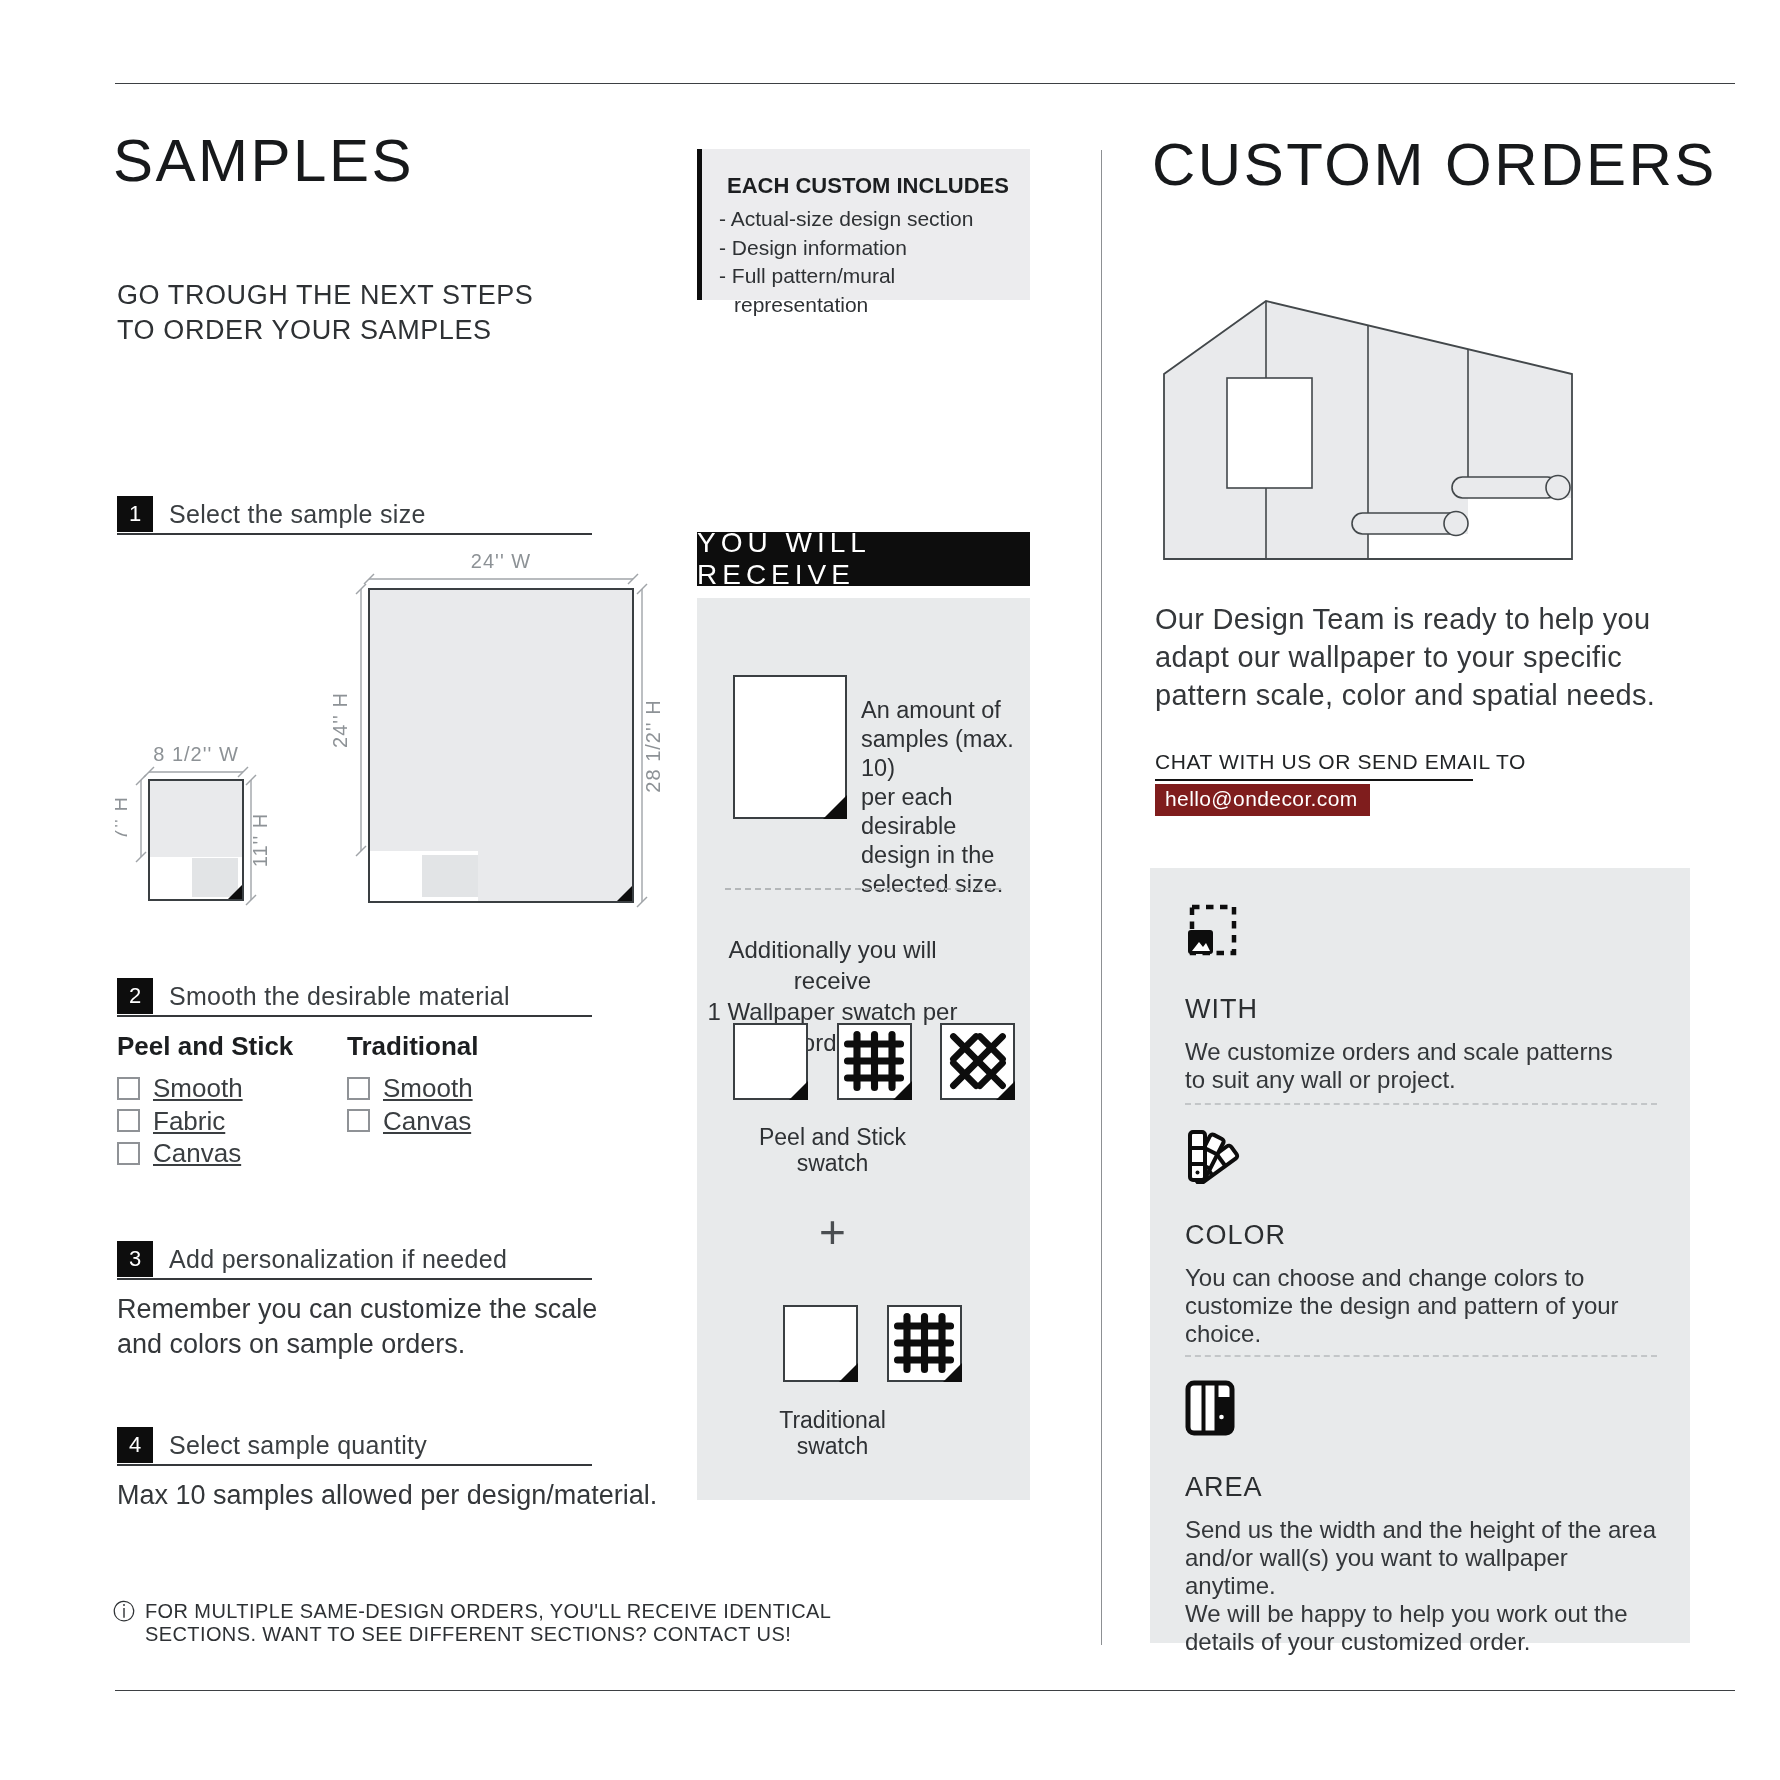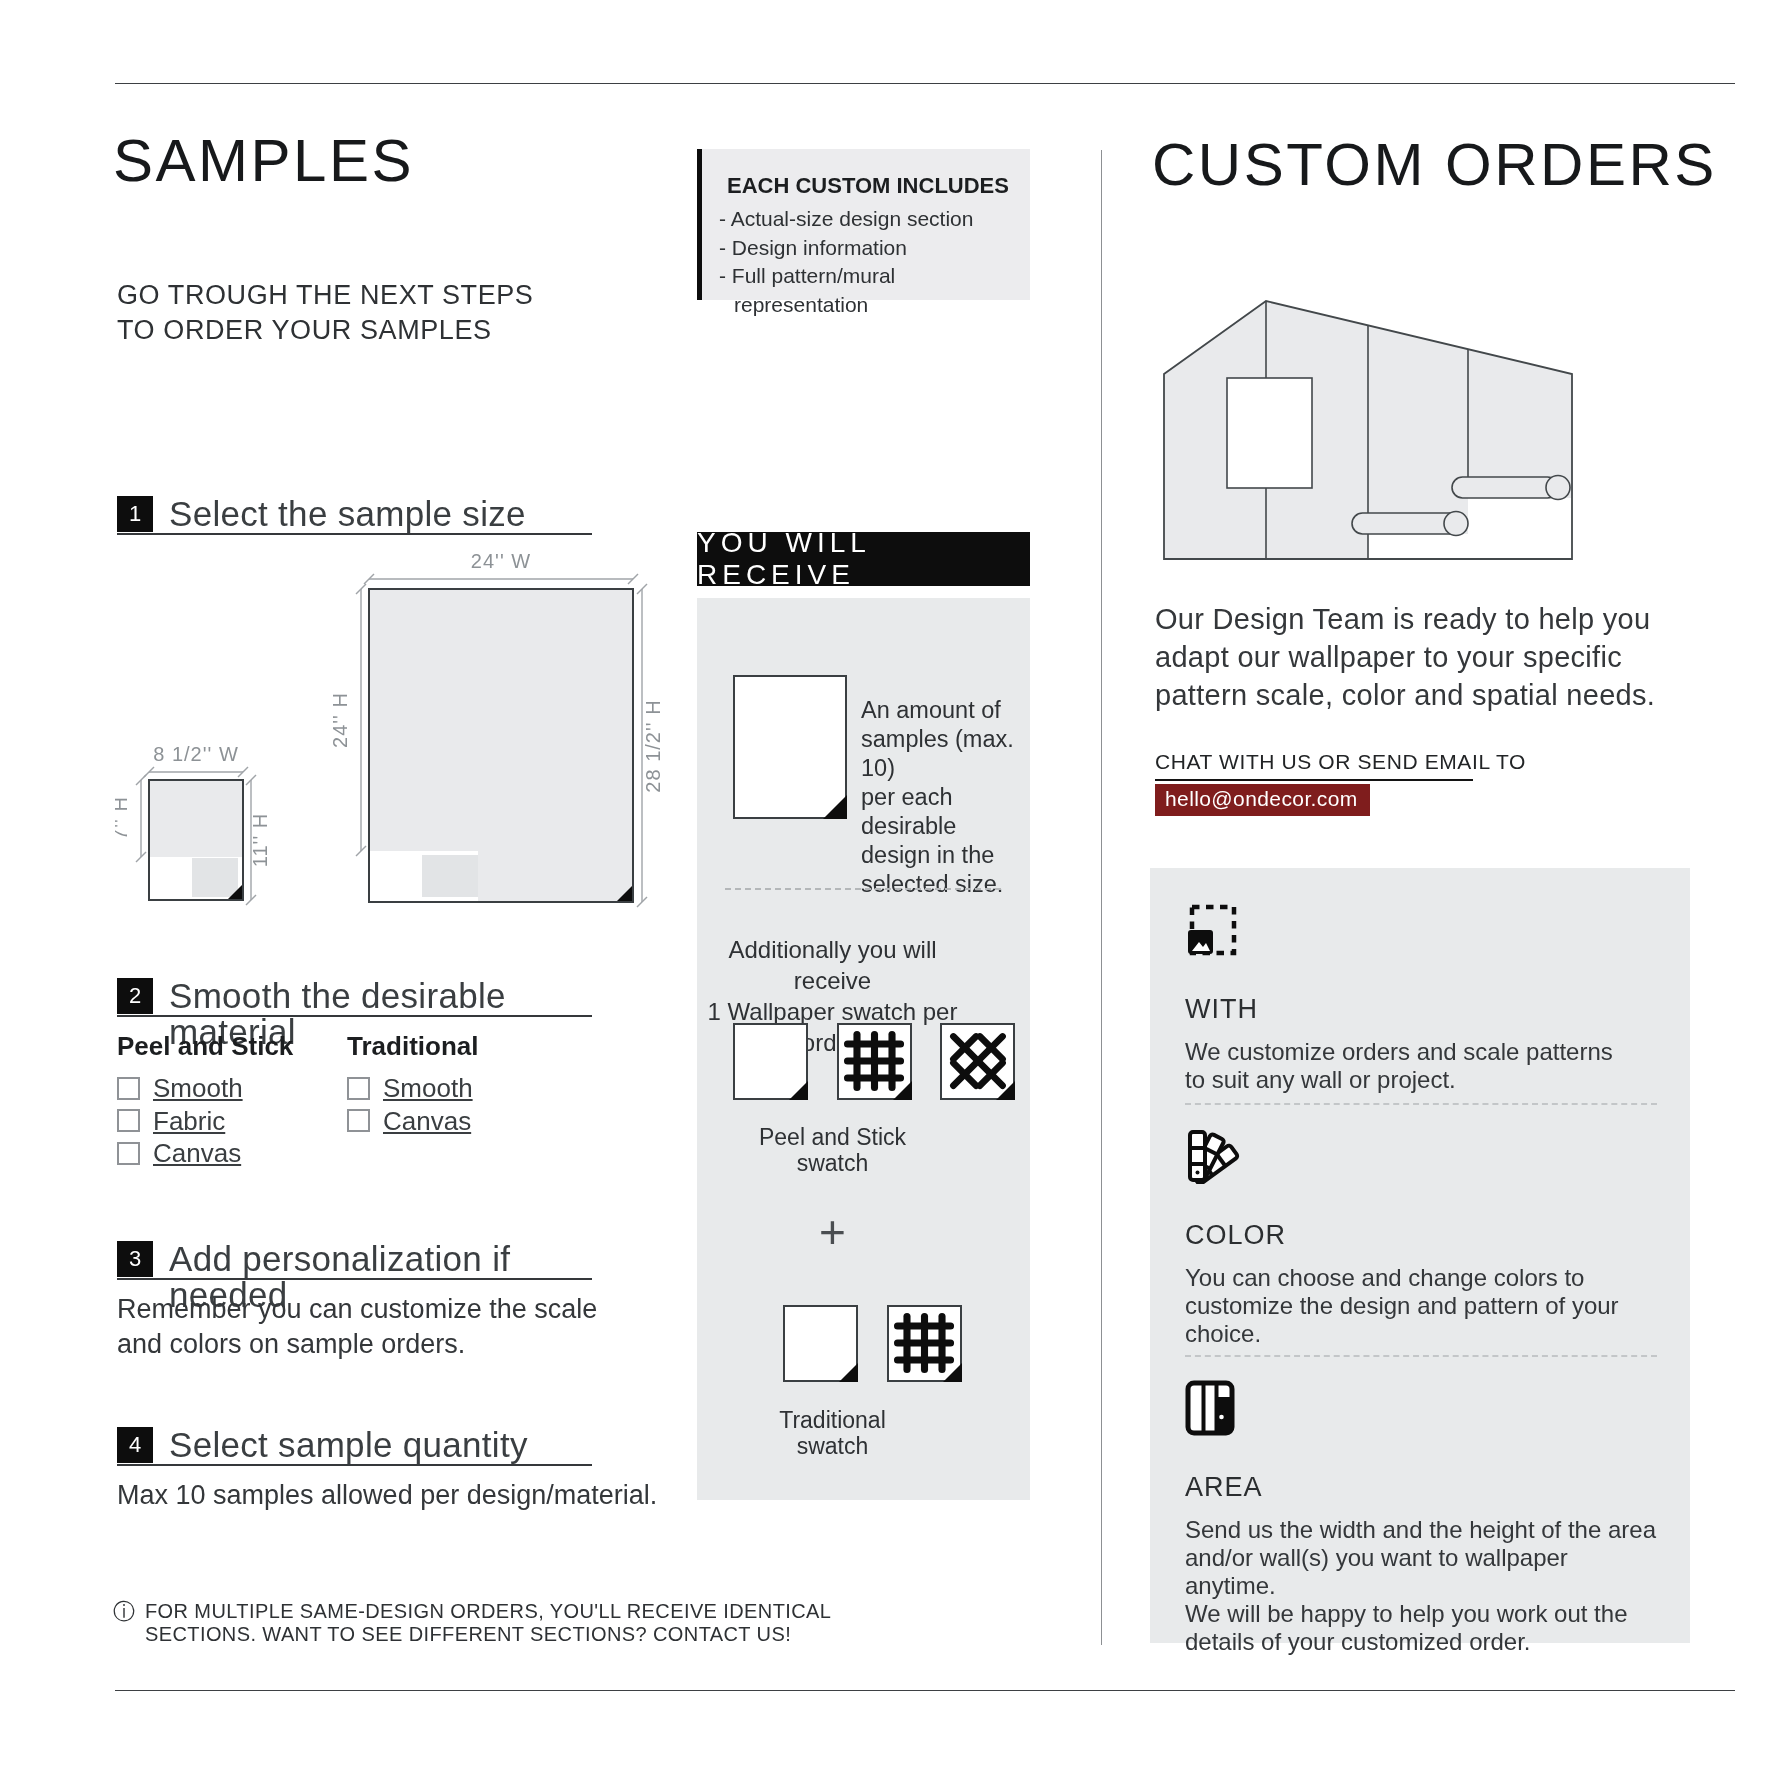--- a/index.html
+++ b/index.html
@@ -14,21 +14,21 @@
   .includes-box{position:absolute;left:662px;top:149px;width:333px;height:151px;background:#ececee;}
   .includes-bar{position:absolute;left:662px;top:149px;width:5px;height:151px;background:#0d0d0d;}
   .includes-title{position:absolute;left:692px;top:173px;font-size:22px;font-weight:700;color:#1c1e20;}
   .includes-list{position:absolute;left:684px;top:205px;width:295px;margin:0;padding:0;list-style:none;
                  font-size:21px;line-height:28.5px;color:#2e3134;}
   .includes-list li{padding-left:15px;text-indent:-15px;}
   
   .step{position:absolute;left:82px;width:475px;height:37px;border-bottom:2px solid #35383b;}
   .step-num{position:absolute;left:0;top:0;width:36px;height:36px;background:#0d0d0d;color:#fff;
             font-size:22px;display:flex;align-items:center;justify-content:center;}
-  .step-title{position:absolute;left:52px;top:0;font-size:35px;line-height:36px;color:#3a3e41;letter-spacing:.3px;}
+  .step-title{position:absolute;left:52px;top:0;font-size:25px;line-height:36px;color:#3a3e41;letter-spacing:.3px;}
   .step-body{font-size:27px;line-height:35px;color:#34373a;}
   
   .mat-col{position:absolute;top:1030px;}
   .mat-title{font-size:26px;font-weight:700;color:#1c1e20;line-height:32px;margin-bottom:10px;}
   .mat-col ul{margin:0;padding:0;list-style:none;font-size:26px;line-height:32.5px;color:#3a3e41;}
   .opt{display:flex;align-items:center;text-decoration:underline;}
   .cb{width:19px;height:19px;border:2px solid #8f9296;margin-right:13px;flex:0 0 auto;background:#fff;}
   
   .footnote{position:absolute;left:78px;top:1600px;display:flex;gap:10px;}
   .info-glyph{font-size:22px;line-height:24px;color:#2e3134;}

